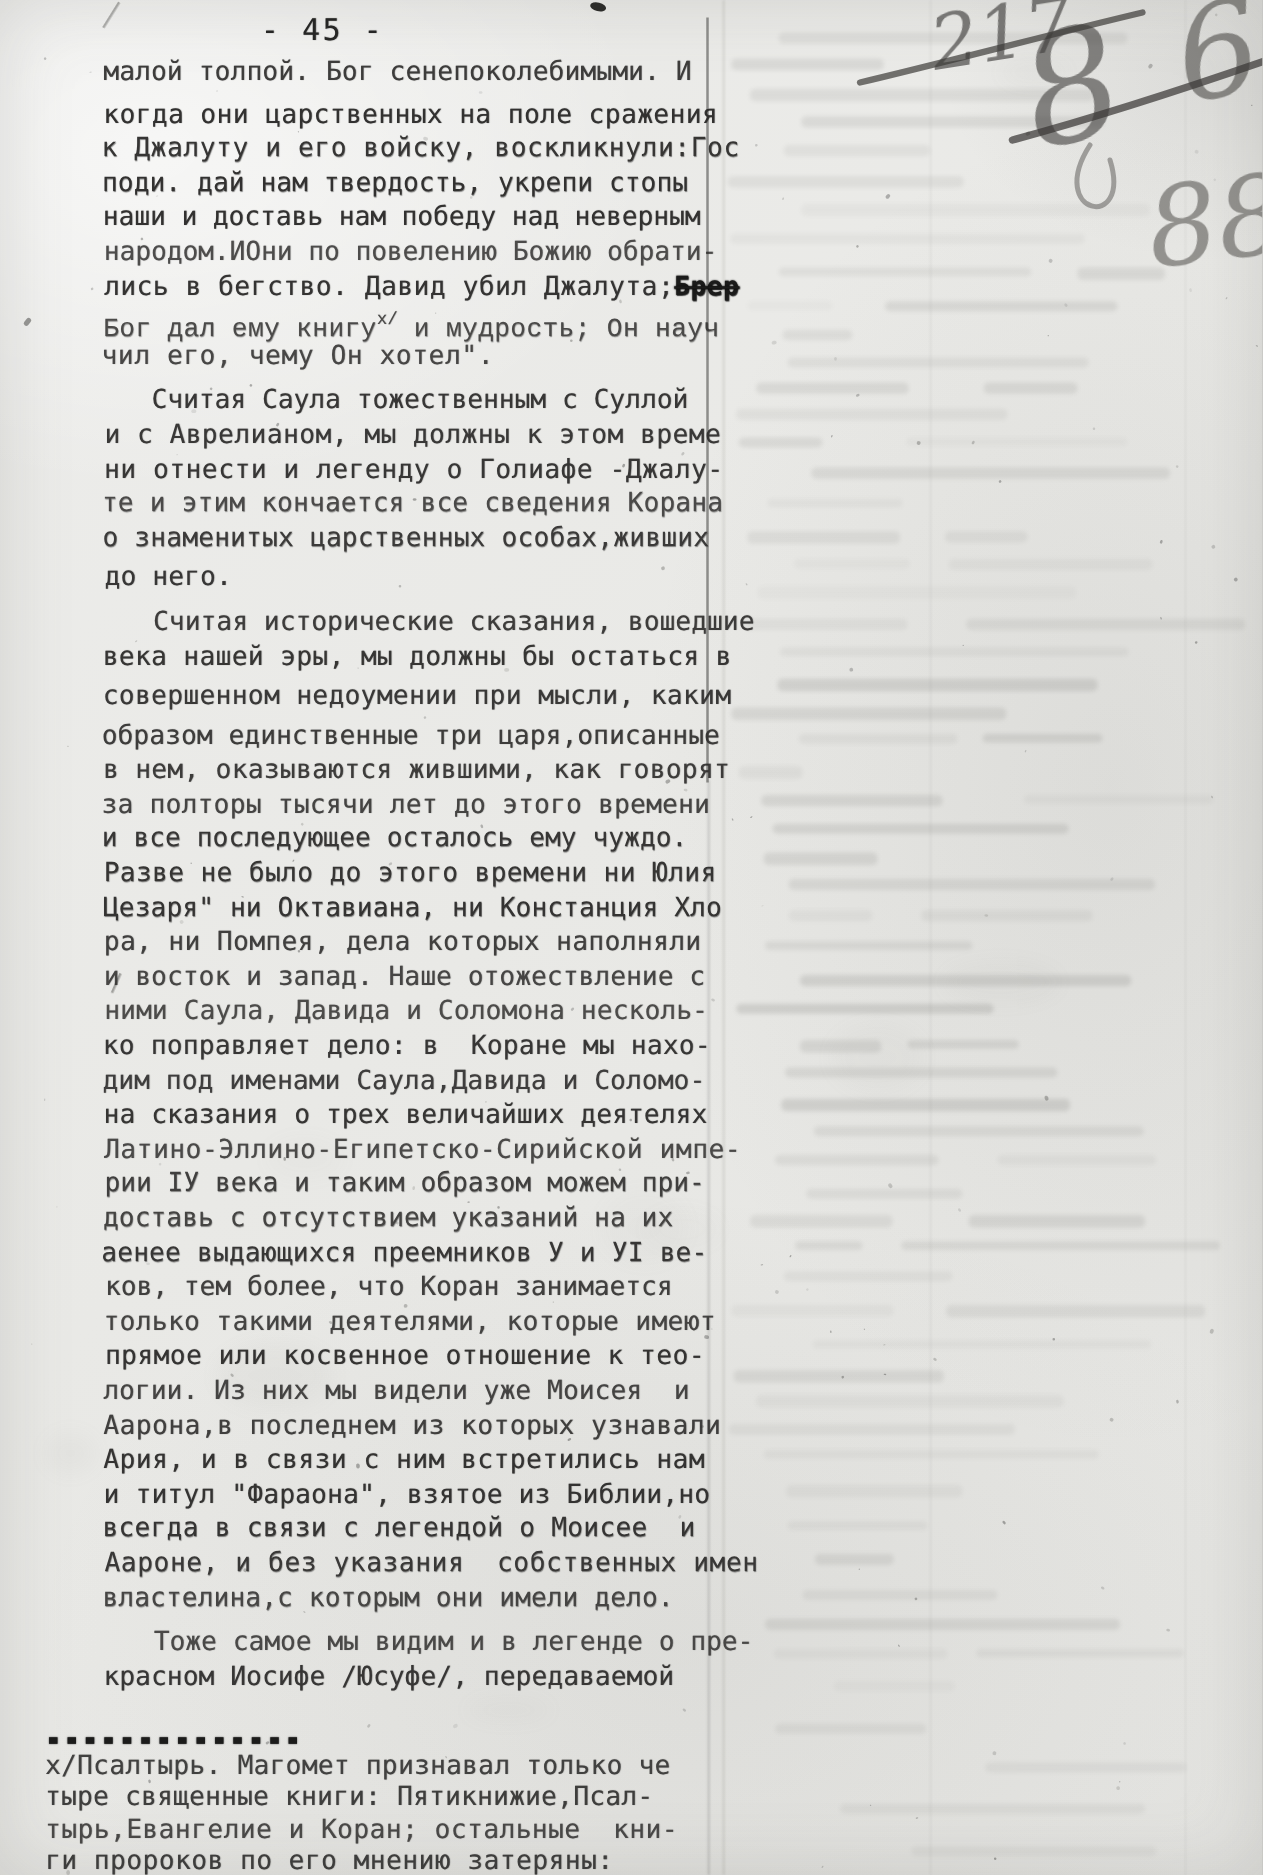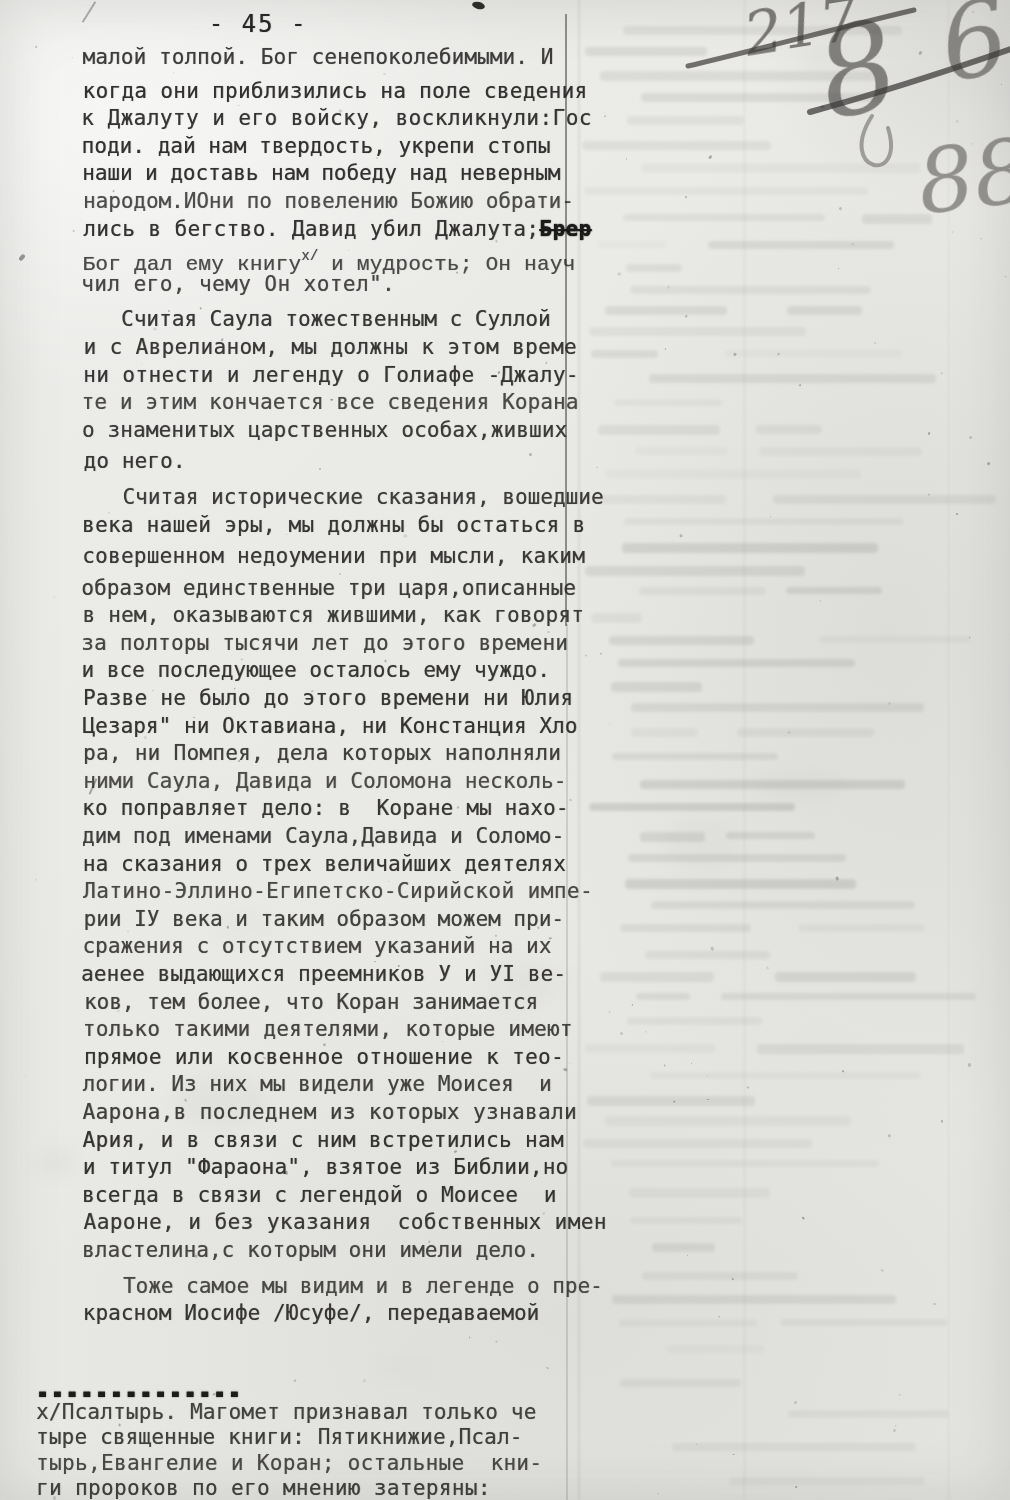--- a/index.html
+++ b/index.html
@@ -321,21 +321,21 @@
 
 <div class="mark" style="left:472px;top:2px;width:13px;height:7px;background:#181816;border-radius:50%;transform:rotate(14deg);opacity:.9;"></div>
 <div class="mark" style="left:88px;top:0;width:2px;height:24px;background:#585855;transform:rotate(32deg);opacity:.45;filter:blur(.4px);"></div>
 <div class="mark" style="left:20px;top:254px;width:4px;height:7px;background:#3c3c3a;transform:rotate(40deg);opacity:.5;border-radius:2px;"></div>
 <div class="mark" style="left:92px;top:778px;width:2px;height:17px;background:#4a4a47;transform:rotate(24deg);opacity:.45;filter:blur(.4px);"></div>
 
 <div class="pagenum">- 45 -</div>
 
 <div class="typed" id="body-lines">
     <div class="line" style="opacity: 0.92; letter-spacing: 0.08px; transform: translateX(1.6px);">малой толпой. Бог сенепоколебимыми. И</div>
-    <div class="line" style="margin-top: 6px; opacity: 0.98; letter-spacing: 0.3px; transform: translateX(1.6px);">когда они приблизились на поле сведения</div>
+    <div class="line" style="margin-top: 6px; opacity: 0.98; letter-spacing: 0.3px; transform: translateX(1.6px);">когда они царственных на поле сражения</div>
     <div class="line" style="opacity: 0.96; letter-spacing: 0.45px; transform: translateX(0.2px);">к Джалуту и его войску, воскликнули:Гос</div>
     <div class="line" style="opacity: 0.98; letter-spacing: 0.03px; transform: translateX(0.6px);">поди. дай нам твердость, укрепи стопы</div>
     <div class="line" style="opacity: 0.98; letter-spacing: -0.06px; transform: translateX(1.2px);">наши и доставь нам победу над неверным</div>
     <div class="line" style="opacity: 0.84; letter-spacing: -0.06px; transform: translateX(2px);">народом.ИОни по повелению Божию обрати-</div>
     <div class="line" style="opacity: 0.97; letter-spacing: 0.39px; transform: translateX(2.2px);"><span>лись в бегство. Давид убил Джалута;</span><span class="struck">Брер</span></div>
     <div class="line" style="opacity: 0.85; letter-spacing: 0.27px; transform: translateX(1.5px); font-family: Liberation Mono, monospace;"><span>Бог дал ему книгу</span><span class="sup">х/</span><span> и мудрость; Он науч</span></div>
     <div class="line" style="opacity: 0.87; letter-spacing: 0.44px; transform: translateX(0.2px);">чил его, чему Он хотел".</div>
     <div class="line indent" style="margin-top: 8px; opacity: 0.95; letter-spacing: -0.01px; transform: translateX(0.1px);">Считая Саула тожественным с Суллой</div>
     <div class="line" style="opacity: 0.94; letter-spacing: 0.34px; transform: translateX(2.6px);">и с Аврелианом, мы должны к этом време</div>
     <div class="line" style="opacity: 0.95; letter-spacing: 0.4px; transform: translateX(2.2px);">ни отнести и легенду о Голиафе -Джалу-</div>
@@ -345,27 +345,28 @@
     <div class="line indent" style="margin-top: 8px; opacity: 0.92; letter-spacing: 0.02px; transform: translateX(1.4px);">Считая исторические сказания, вошедшие</div>
     <div class="line" style="opacity: 0.96; letter-spacing: 0.26px; transform: translateX(1.1px);">века нашей эры, мы должны бы остаться в</div>
     <div class="line" style="margin-top: 4px; opacity: 0.94; letter-spacing: 0.25px; transform: translateX(1.2px);">совершенном недоумении при мысли, каким</div>
     <div class="line" style="margin-top: 4px; opacity: 0.92; letter-spacing: 0.04px; transform: translateX(0.3px);">образом единственные три царя,описанные</div>
     <div class="line" style="opacity: 0.92; letter-spacing: 0.22px; transform: translateX(1.4px);">в нем, оказываются жившими, как говорят</div>
     <div class="line" style="opacity: 0.88; letter-spacing: 0.17px; transform: translateX(0.2px);">за полторы тысячи лет до этого времени</div>
     <div class="line" style="opacity: 0.95; letter-spacing: 0.02px; transform: translateX(0.4px);">и все последующее осталось ему чуждо.</div>
     <div class="line" style="opacity: 0.96; letter-spacing: 0.26px; transform: translateX(1.9px);">Разве не было до этого времени ни Юлия</div>
     <div class="line" style="opacity: 0.97; letter-spacing: 0.05px; transform: translateX(1.4px);">Цезаря" ни Октавиана, ни Констанция Хло</div>
     <div class="line" style="opacity: 0.9; letter-spacing: 0.28px; transform: translateX(2px);">ра, ни Помпея, дела которых наполняли</div>
+    <div class="line" style="opacity: 0.87; letter-spacing: 0.02px; transform: translateX(1.9px);">и восток и запад. Наше отожествление с</div>
     <div class="line" style="opacity: 0.84; letter-spacing: 0.07px; transform: translateX(2.3px);">ними Саула, Давида и Соломона несколь-</div>
     <div class="line" style="opacity: 0.95; letter-spacing: 0.16px; transform: translateX(1.1px);">ко поправляет дело: в  Коране мы нахо-</div>
     <div class="line" style="opacity: 0.91; letter-spacing: 0.05px; transform: translateX(0.9px);">дим под именами Саула,Давида и Соломо-</div>
     <div class="line" style="opacity: 0.96; letter-spacing: 0.07px; transform: translateX(1.8px);">на сказания о трех величайших деятелях</div>
     <div class="line" style="opacity: 0.85; letter-spacing: 0.43px; transform: translateX(2.1px);">Латино-Эллино-Египетско-Сирийской импе-</div>
     <div class="line" style="opacity: 0.9; letter-spacing: 0px; transform: translateX(2.5px);">рии ІУ века и таким образом можем при-</div>
-    <div class="line" style="opacity: 0.88; letter-spacing: 0.03px; transform: translateX(1.4px);">сражения с отсутствием указаний на их</div>
+    <div class="line" style="opacity: 0.88; letter-spacing: 0.03px; transform: translateX(1.4px);">доставь с отсутствием указаний на их</div>
     <div class="line" style="opacity: 0.95; letter-spacing: 0.12px; transform: translateX(0px);">аенее выдающихся преемников У и УІ ве-</div>
     <div class="line" style="opacity: 0.9; letter-spacing: -0.03px; transform: translateX(3px);">ков, тем более, что Коран занимается</div>
     <div class="line" style="opacity: 0.88; letter-spacing: 0.25px; transform: translateX(1.8px);">только такими деятелями, которые имеют</div>
     <div class="line" style="opacity: 0.97; letter-spacing: 0.33px; transform: translateX(2.9px);">прямое или косвенное отношение к тео-</div>
     <div class="line" style="opacity: 0.88; letter-spacing: 0.04px; transform: translateX(1.5px);">логии. Из них мы видели уже Моисея  и</div>
     <div class="line" style="opacity: 0.9; letter-spacing: 0.37px; transform: translateX(1.5px);">Аарона,в последнем из которых узнавали</div>
     <div class="line" style="opacity: 0.97; letter-spacing: 0.37px; transform: translateX(1.5px);">Ария, и в связи с ним встретились нам</div>
     <div class="line" style="opacity: 0.97; letter-spacing: 0.13px; transform: translateX(1.8px);">и титул "Фараона", взятое из Библии,но</div>
     <div class="line" style="opacity: 0.96; letter-spacing: 0.18px; transform: translateX(1px);">всегда в связи с легендой о Моисее  и</div>
     <div class="line" style="opacity: 0.94; letter-spacing: 0.44px; transform: translateX(2.6px);">Аароне, и без указания  собственных имен</div>

